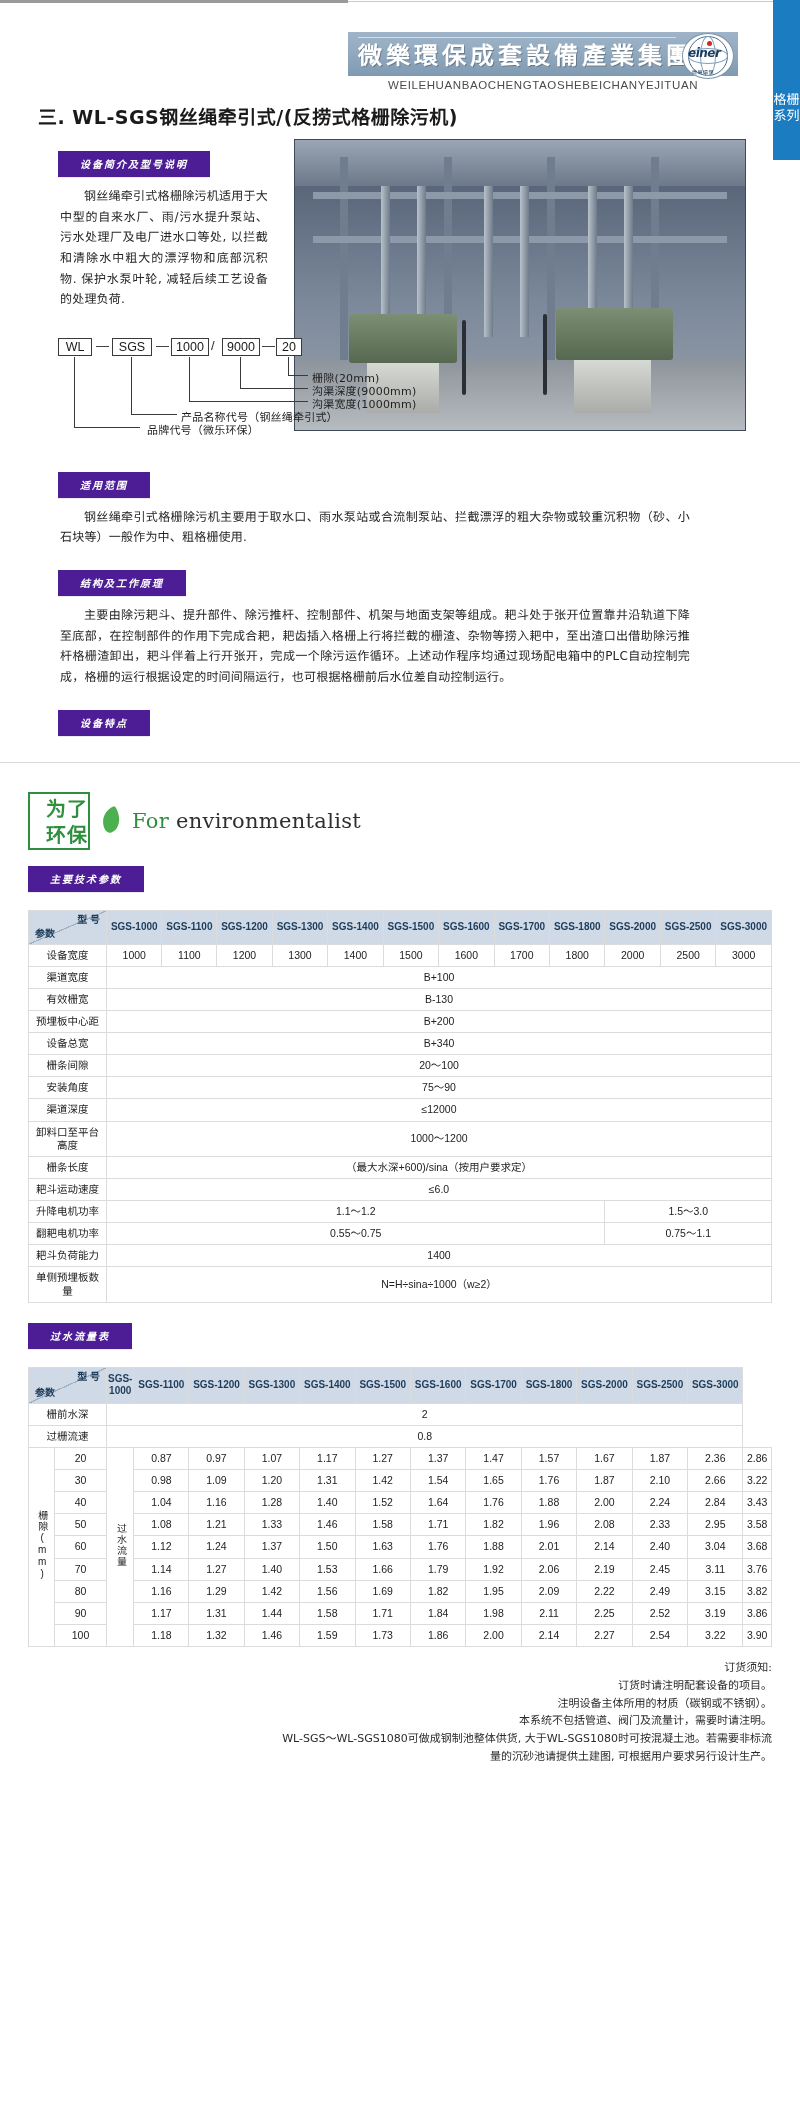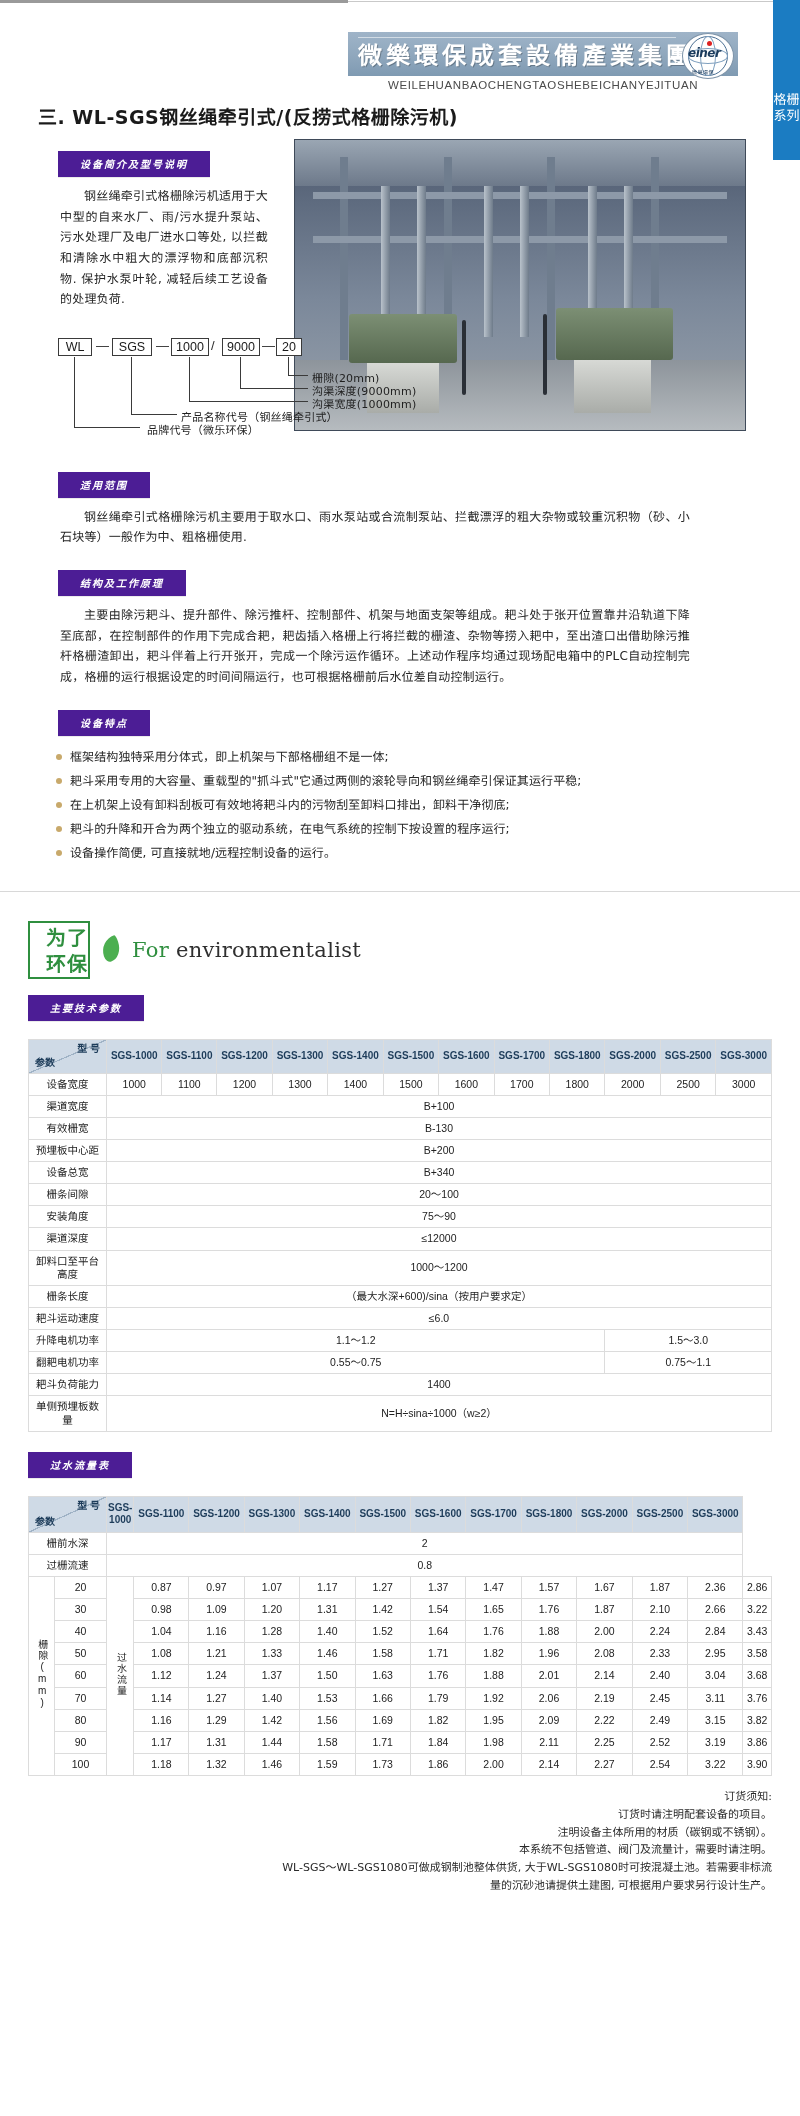--- a/index.html
+++ b/index.html
@@ -460,27 +460,20 @@
   <p class="body-text wide">钢丝绳牵引式格栅除污机主要用于取水口、雨水泵站或合流制泵站、拦截漂浮的粗大杂物或较重沉积物（砂、小石块等）一般作为中、粗格栅使用.</p>
 
   <div class="chip-row">
     <span class="chip">结构及工作原理</span>
   </div>
   <p class="body-text wide">主要由除污耙斗、提升部件、除污推杆、控制部件、机架与地面支架等组成。耙斗处于张开位置靠井沿轨道下降至底部，在控制部件的作用下完成合耙，耙齿插入格栅上行将拦截的栅渣、杂物等捞入耙中，至出渣口出借助除污推杆格栅渣卸出，耙斗伴着上行开张开，完成一个除污运作循环。上述动作程序均通过现场配电箱中的PLC自动控制完成，格栅的运行根据设定的时间间隔运行，也可根据格栅前后水位差自动控制运行。</p>
 
   <div class="chip-row">
     <span class="chip">设备特点</span>
   </div>
-  <ul class="bullets">
-    <li>框架结构独特采用分体式，即上机架与下部格栅组不是一体;</li>
-    <li>耙斗采用专用的大容量、重载型的"抓斗式"它通过两侧的滚轮导向和钢丝绳牵引保证其运行平稳;</li>
-    <li>在上机架上设有卸料刮板可有效地将耙斗内的污物刮至卸料口排出，卸料干净彻底;</li>
-    <li>耙斗的升降和开合为两个独立的驱动系统，在电气系统的控制下按设置的程序运行;</li>
-    <li>设备操作简便, 可直接就地/远程控制设备的运行。</li>
-  </ul>
 
   <div class="page-gap"></div>
 
   <div class="eco-wrap">
     <div class="eco-badge">
       <div>为了</div>
       <div>环保</div>
     </div>
     <div class="eco-leaf"></div>
     <div class="eco-text">

